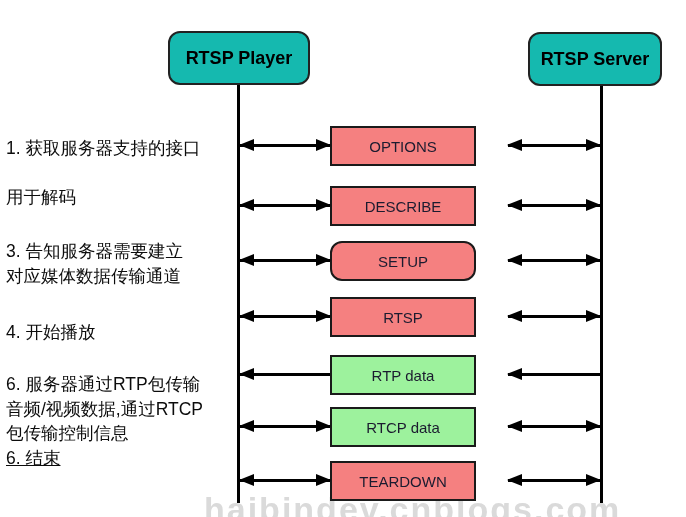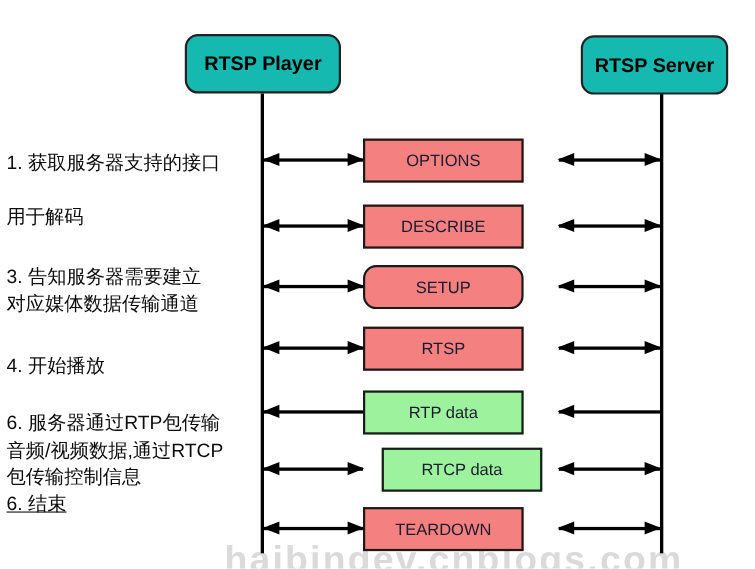--- a/index.html
+++ b/index.html
@@ -115,21 +115,21 @@
   </div>
   <div class="arrow l head-both" style="top:315px;"></div>
   <div class="arrow r head-both" style="top:315px;"></div>
 
   <div class="msg data" style="top:355px;text-align:center;">
     <span>RTP data</span>
   </div>
   <div class="arrow l head-left" style="top:373px;"></div>
   <div class="arrow r head-left" style="top:373px;"></div>
 
-  <div class="msg data" style="top:407px;margin-left:17px;">
+  <div class="msg data" style="top:407px;">
     <span>RTCP data</span>
   </div>
   <div class="arrow l head-both" style="top:425px;"></div>
   <div class="arrow r head-both" style="top:425px;"></div>
 
   <div class="msg request" style="top:461px;">
     <span>TEARDOWN</span>
   </div>
   <div class="arrow l head-both" style="top:479px;"></div>
   <div class="arrow r head-both" style="top:479px;"></div>

